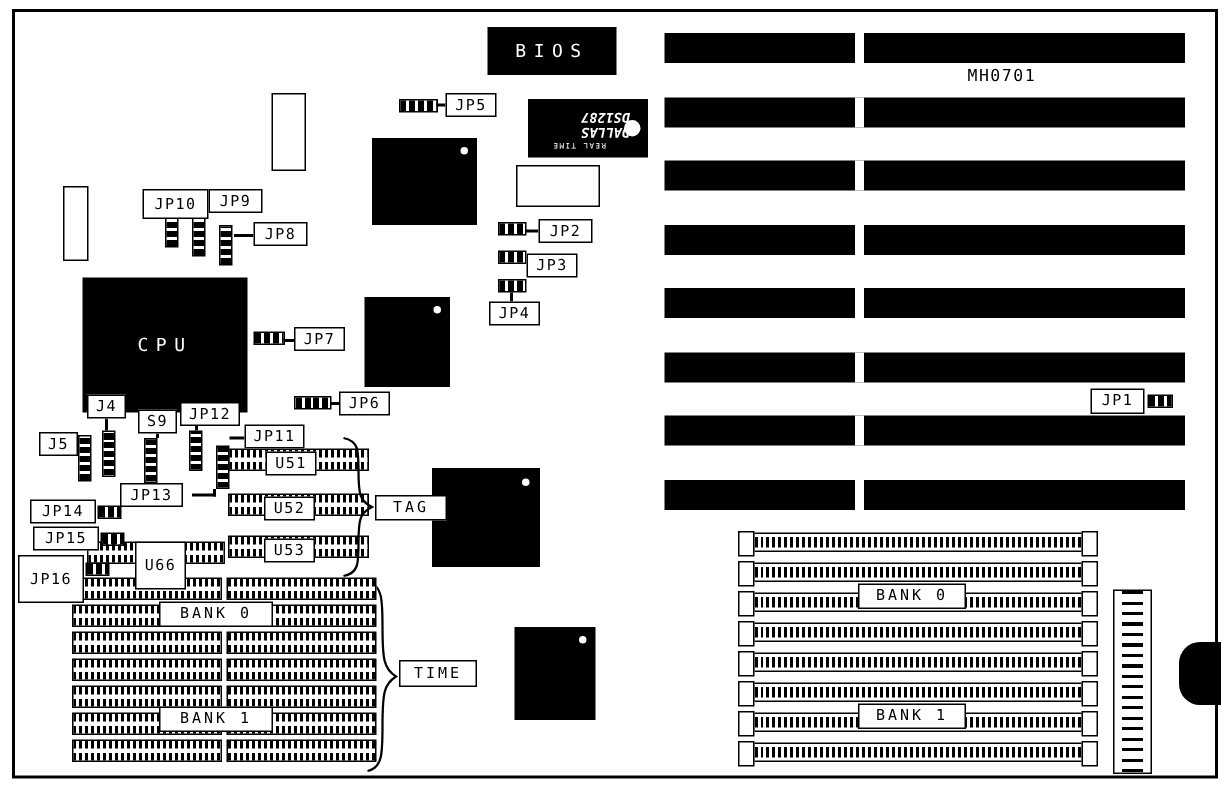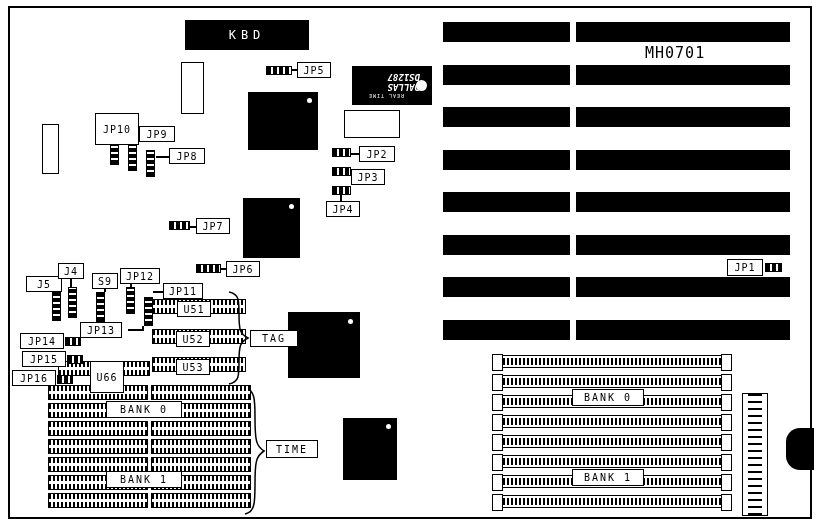--- a/index.html
+++ b/index.html
@@ -23,32 +23,32 @@
   .dip{position:absolute;height:15px;border:1px solid #000;background-color:#fff;background-image:repeating-linear-gradient(90deg,#000 0 2px,#fff 2px 4px),repeating-linear-gradient(90deg,#000 0 2px,#fff 2px 4px);background-size:100% 5px,100% 5px;background-position:0 0,0 100%;background-repeat:no-repeat,no-repeat;z-index:2;}
   .pga{position:absolute;left:66px;top:14px;width:100px;height:98px;background-image:radial-gradient(circle at 3px 3px,#000 1.5px,transparent 1.7px);background-size:7px 7px;z-index:2;}
   .npu-box{position:absolute;left:26px;top:32px;width:48px;height:32px;background:#fff;border:1px solid #000;display:flex;align-items:center;justify-content:center;font-size:11px;letter-spacing:2px;}
   .pwr{position:absolute;left:742px;top:393px;width:26px;height:123px;border:1px solid #000;background-color:#fff;background-image:repeating-linear-gradient(0deg,#000 0 2px,#fff 2px 7px);background-size:14px 100%;background-position:center;background-repeat:no-repeat;z-index:2;}
   .din{position:absolute;left:786px;top:428px;width:28px;height:42px;background:#000;border-radius:14px 0 0 14px;z-index:7;}
   .dallas{position:absolute;left:352px;top:66px;width:80px;height:39px;background:#000;color:#fff;display:flex;align-items:center;justify-content:center;z-index:2;}
   .dallas::after{content:"";position:absolute;right:5px;top:14px;width:11px;height:11px;border-radius:50%;background:#fff;}
   .dallas .rot{transform:rotate(180deg);display:flex;flex-direction:column;align-items:center;line-height:1.15;padding-left:12px;}
   .dallas .nm{font-size:9px;font-weight:bold;font-style:italic;}
   .dallas .sb{font-size:5px;letter-spacing:1px;}
-  .model{position:absolute;left:645px;top:44px;font-size:15px;letter-spacing:1px;z-index:2;}
+  .model{position:absolute;left:645px;top:44px;font-size:11px;letter-spacing:1px;z-index:2;}
   .brace{position:absolute;z-index:2;}
   .big{font-size:12px;letter-spacing:5px;}
 </style>
 </head>
 <body>
 
 <div class="board">
   <div class="outline"></div>
 
 
-  <div class="chip big" style="left:185px;top:20px;width:124px;height:30px">KBD</div>
+  <div class="chip big" style="left:325px;top:18px;width:86px;height:32px">BIOS</div>
 
   <div class="dallas">
     <div class="rot">
       <span class="sb">REAL TIME</span>
       <span class="nm">DALLAS DS1287</span>
     </div>
   </div>
 
   <div class="wrect" style="left:42px;top:124px;width:17px;height:50px"></div>
   <div class="wrect" style="left:181px;top:62px;width:23px;height:52px"></div>
@@ -60,20 +60,21 @@
   <div class="chip" style="left:243px;top:198px;width:57px;height:60px">
       <span class="cdot" style="right:6px;top:6px"></span>
     </div>
   <div class="chip" style="left:288px;top:312px;width:72px;height:66px">
       <span class="cdot" style="right:7px;top:7px"></span>
     </div>
   <div class="chip" style="left:343px;top:418px;width:54px;height:62px">
       <span class="cdot" style="right:6px;top:6px"></span>
     </div>
 
+  <div class="chip big" style="left:55px;top:185px;width:110px;height:90px">CPU</div>
 
   <div class="isa" style="top:22px"></div>
   <div class="isa" style="top:65px"></div>
   <div class="isa" style="top:107px"></div>
   <div class="isa" style="top:150px"></div>
   <div class="isa" style="top:192px"></div>
   <div class="isa" style="top:235px"></div>
   <div class="isa" style="top:277px"></div>
   <div class="isa" style="top:320px"></div>
   <div class="model">MH0701</div>
@@ -155,32 +156,32 @@
   <div class="ln" style="left:189px;top:226px;width:7px;height:2px"></div>
   <div class="ln" style="left:220px;top:268px;width:6px;height:2px"></div>
   <div class="ln" style="left:70px;top:279px;width:2px;height:8px"></div>
   <div class="ln" style="left:104px;top:289px;width:2px;height:3px"></div>
   <div class="ln" style="left:130px;top:284px;width:2px;height:3px"></div>
   <div class="ln" style="left:153px;top:291px;width:10px;height:2px"></div>
   <div class="ln" style="left:128px;top:329px;width:16px;height:2px"></div>
   <div class="ln" style="left:142px;top:326px;width:2px;height:5px"></div>
 
   <div class="lbl" style="left:297px;top:62px;width:34px;height:16px">JP5</div>
-  <div class="lbl" style="left:95px;top:113px;width:44px;height:32px">JP10</div>
+  <div class="lbl" style="left:95px;top:126px;width:44px;height:20px">JP10</div>
   <div class="lbl" style="left:139px;top:126px;width:36px;height:16px">JP9</div>
   <div class="lbl" style="left:169px;top:148px;width:36px;height:16px">JP8</div>
   <div class="lbl" style="left:359px;top:146px;width:36px;height:16px">JP2</div>
   <div class="lbl" style="left:351px;top:169px;width:34px;height:16px">JP3</div>
   <div class="lbl" style="left:326px;top:201px;width:34px;height:16px">JP4</div>
   <div class="lbl" style="left:196px;top:218px;width:34px;height:16px">JP7</div>
   <div class="lbl" style="left:226px;top:261px;width:34px;height:16px">JP6</div>
   <div class="lbl" style="left:727px;top:259px;width:36px;height:17px">JP1</div>
-  <div class="lbl" style="left:26px;top:276px;width:36px;height:16px">J5</div>
+  <div class="lbl" style="left:26px;top:288px;width:26px;height:16px">J5</div>
   <div class="lbl" style="left:58px;top:263px;width:26px;height:16px">J4</div>
   <div class="lbl" style="left:92px;top:273px;width:26px;height:16px">S9</div>
   <div class="lbl" style="left:120px;top:268px;width:40px;height:16px">JP12</div>
   <div class="lbl" style="left:163px;top:283px;width:40px;height:16px">JP11</div>
   <div class="lbl" style="left:80px;top:322px;width:42px;height:16px">JP13</div>
   <div class="lbl" style="left:20px;top:333px;width:44px;height:16px">JP14</div>
   <div class="lbl" style="left:22px;top:351px;width:44px;height:16px">JP15</div>
-  <div class="lbl" style="left:12px;top:370px;width:44px;height:16px">JP16</div>
+  <div class="lbl" style="left:12px;top:370px;width:44px;height:32px">JP16</div>
 
 </div>
 
 </body></html>

